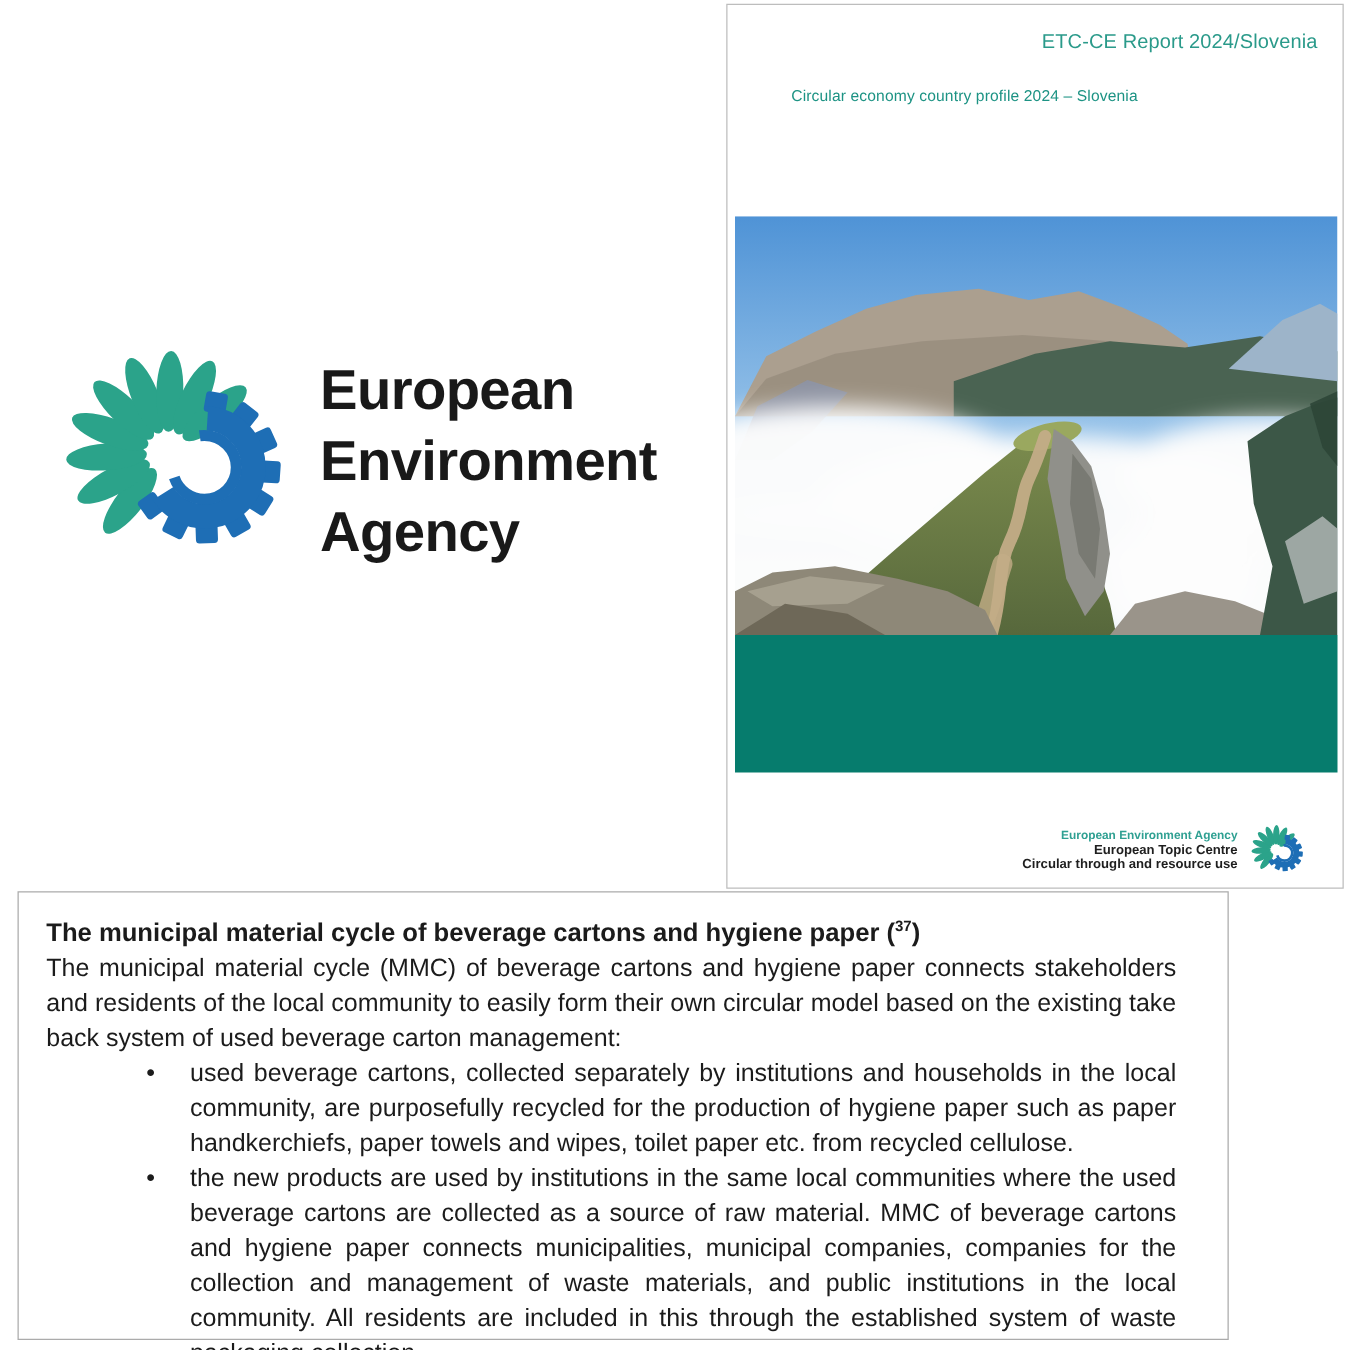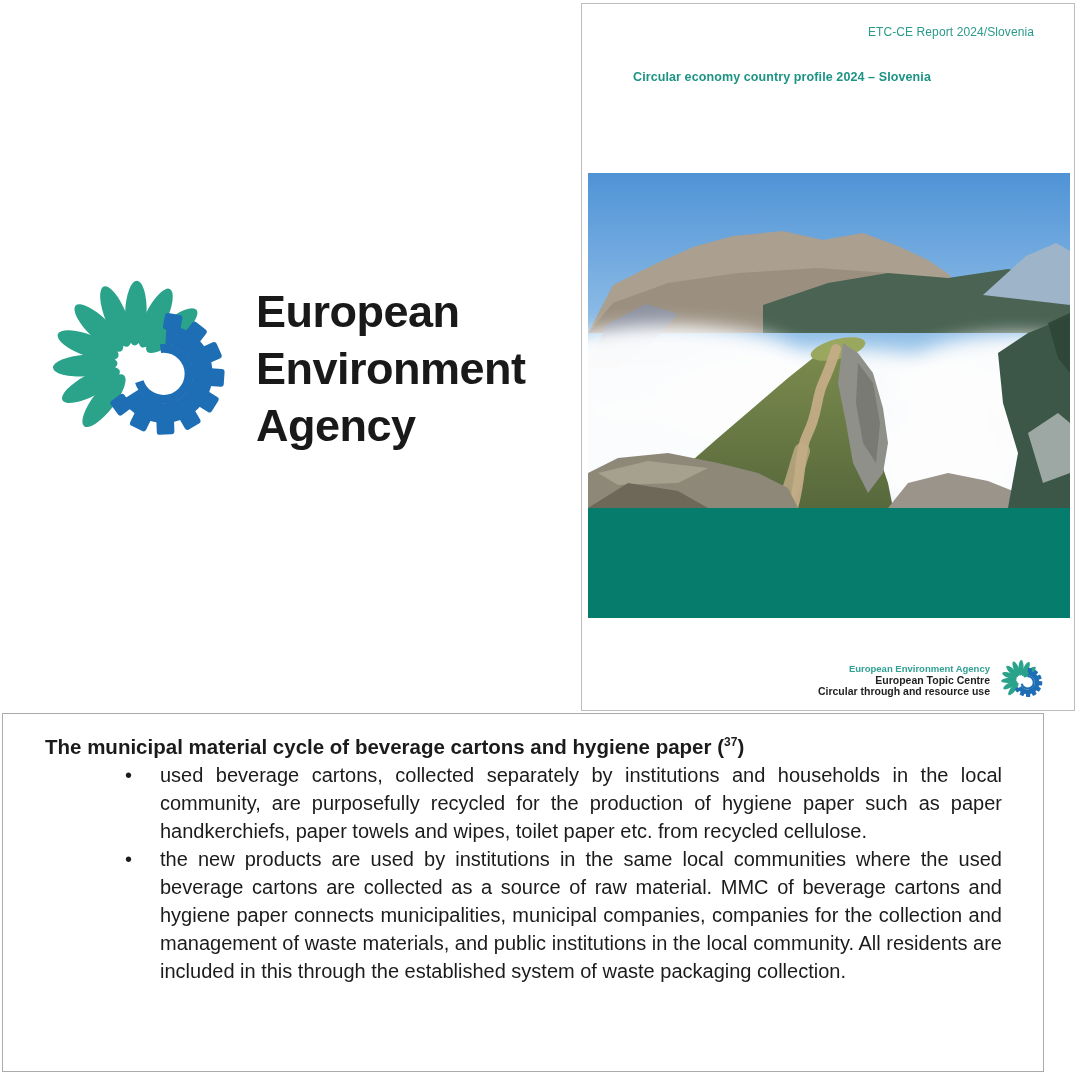--- a/index.html
+++ b/index.html
@@ -12,39 +12,39 @@
   .brand-name{
     position:absolute;left:256px;top:283px;width:335px;
     font-size:45px;font-weight:700;line-height:57px;color:#191919;letter-spacing:-0.5px;
   }
   
   .cover{
     position:absolute;left:581px;top:3px;width:494px;height:708px;
     background:#ffffff;border:1px solid #bdbdbd;box-sizing:border-box;
   }
   .report-label{
-    position:absolute;top:21px;right:40px;
-    font-size:12px;font-weight:500;color:#2a9a8a;letter-spacing:0.1px;
+    position:absolute;top:21px;right:20px;
+    font-size:16px;font-weight:500;color:#2a9a8a;letter-spacing:0.1px;
   }
   .cover-title{
     position:absolute;top:66px;left:51px;
-    font-size:12.5px;font-weight:700;color:#1d9384;letter-spacing:0.1px;
+    font-size:12.5px;font-weight:400;color:#1d9384;letter-spacing:0.1px;
   }
   .cover-photo{position:absolute;left:6px;top:169px;width:482px;height:335px;display:block;}
   .cover-banner{position:absolute;left:6px;top:504px;width:482px;height:110px;background:#067c6d;}
   .cover-footer{position:absolute;top:653px;right:28px;display:flex;align-items:center;gap:9px;}
   .cover-footer-text{text-align:right;white-space:nowrap;}
   .ft-agency{font-size:9.5px;line-height:11.5px;font-weight:600;color:#2fa092;}
   .ft-centre,.ft-topic{font-size:10.5px;line-height:11.5px;font-weight:700;color:#1f1f1f;margin-left:39px;}
   .cover-footer-logo{width:47px;height:47px;display:block;}
   
   .excerpt{
-    position:absolute;left:2px;top:713px;width:1042px;height:359px;
+    position:absolute;left:14px;top:713px;width:969px;height:359px;
     background:#ffffff;border:1px solid #ababab;box-sizing:border-box;
-    padding:19px 41px 0 42px;
+    padding:19px 41px 0 22px;
     font-size:20px;line-height:28px;color:#1b1b1b;text-align:justify;
   }
   .excerpt-heading{font-weight:700;font-size:20.5px;text-align:left;line-height:28px;}
   .excerpt-heading sup{font-size:12px;line-height:0;}
   .excerpt-intro{margin:0;}
   .bullet{position:relative;padding-left:115px;}
   .bullet-marker{position:absolute;left:80px;top:0;}
 </style>
 </head>
 <body>
@@ -153,20 +153,21 @@
     <svg class="cover-footer-logo" viewBox="0 0 200 200">
       <use href="#eea-logo"></use>
     </svg>
   </div>
 </div>
 
 <div class="excerpt">
   <div class="excerpt-heading">
     <span>The municipal material cycle of beverage cartons and hygiene paper (</span><sup>37</sup><span>)</span>
   </div>
+  <p class="excerpt-intro">The municipal material cycle (MMC) of beverage cartons and hygiene paper connects stakeholders and residents of the local community to easily form their own circular model based on the existing take back system of used beverage carton management:</p>
   <div class="bullet">
     <span class="bullet-marker">•</span>
     <span>used beverage cartons, collected separately by institutions and households in the local community, are purposefully recycled for the production of hygiene paper such as paper handkerchiefs, paper towels and wipes, toilet paper etc. from recycled cellulose.</span>
   </div>
   <div class="bullet">
     <span class="bullet-marker">•</span>
     <span>the new products are used by institutions in the same local communities where the used beverage cartons are collected as a source of raw material. MMC of beverage cartons and hygiene paper connects municipalities, municipal companies, companies for the collection and management of waste materials, and public institutions in the local community. All residents are included in this through the established system of waste packaging collection.</span>
   </div>
 </div>
 

